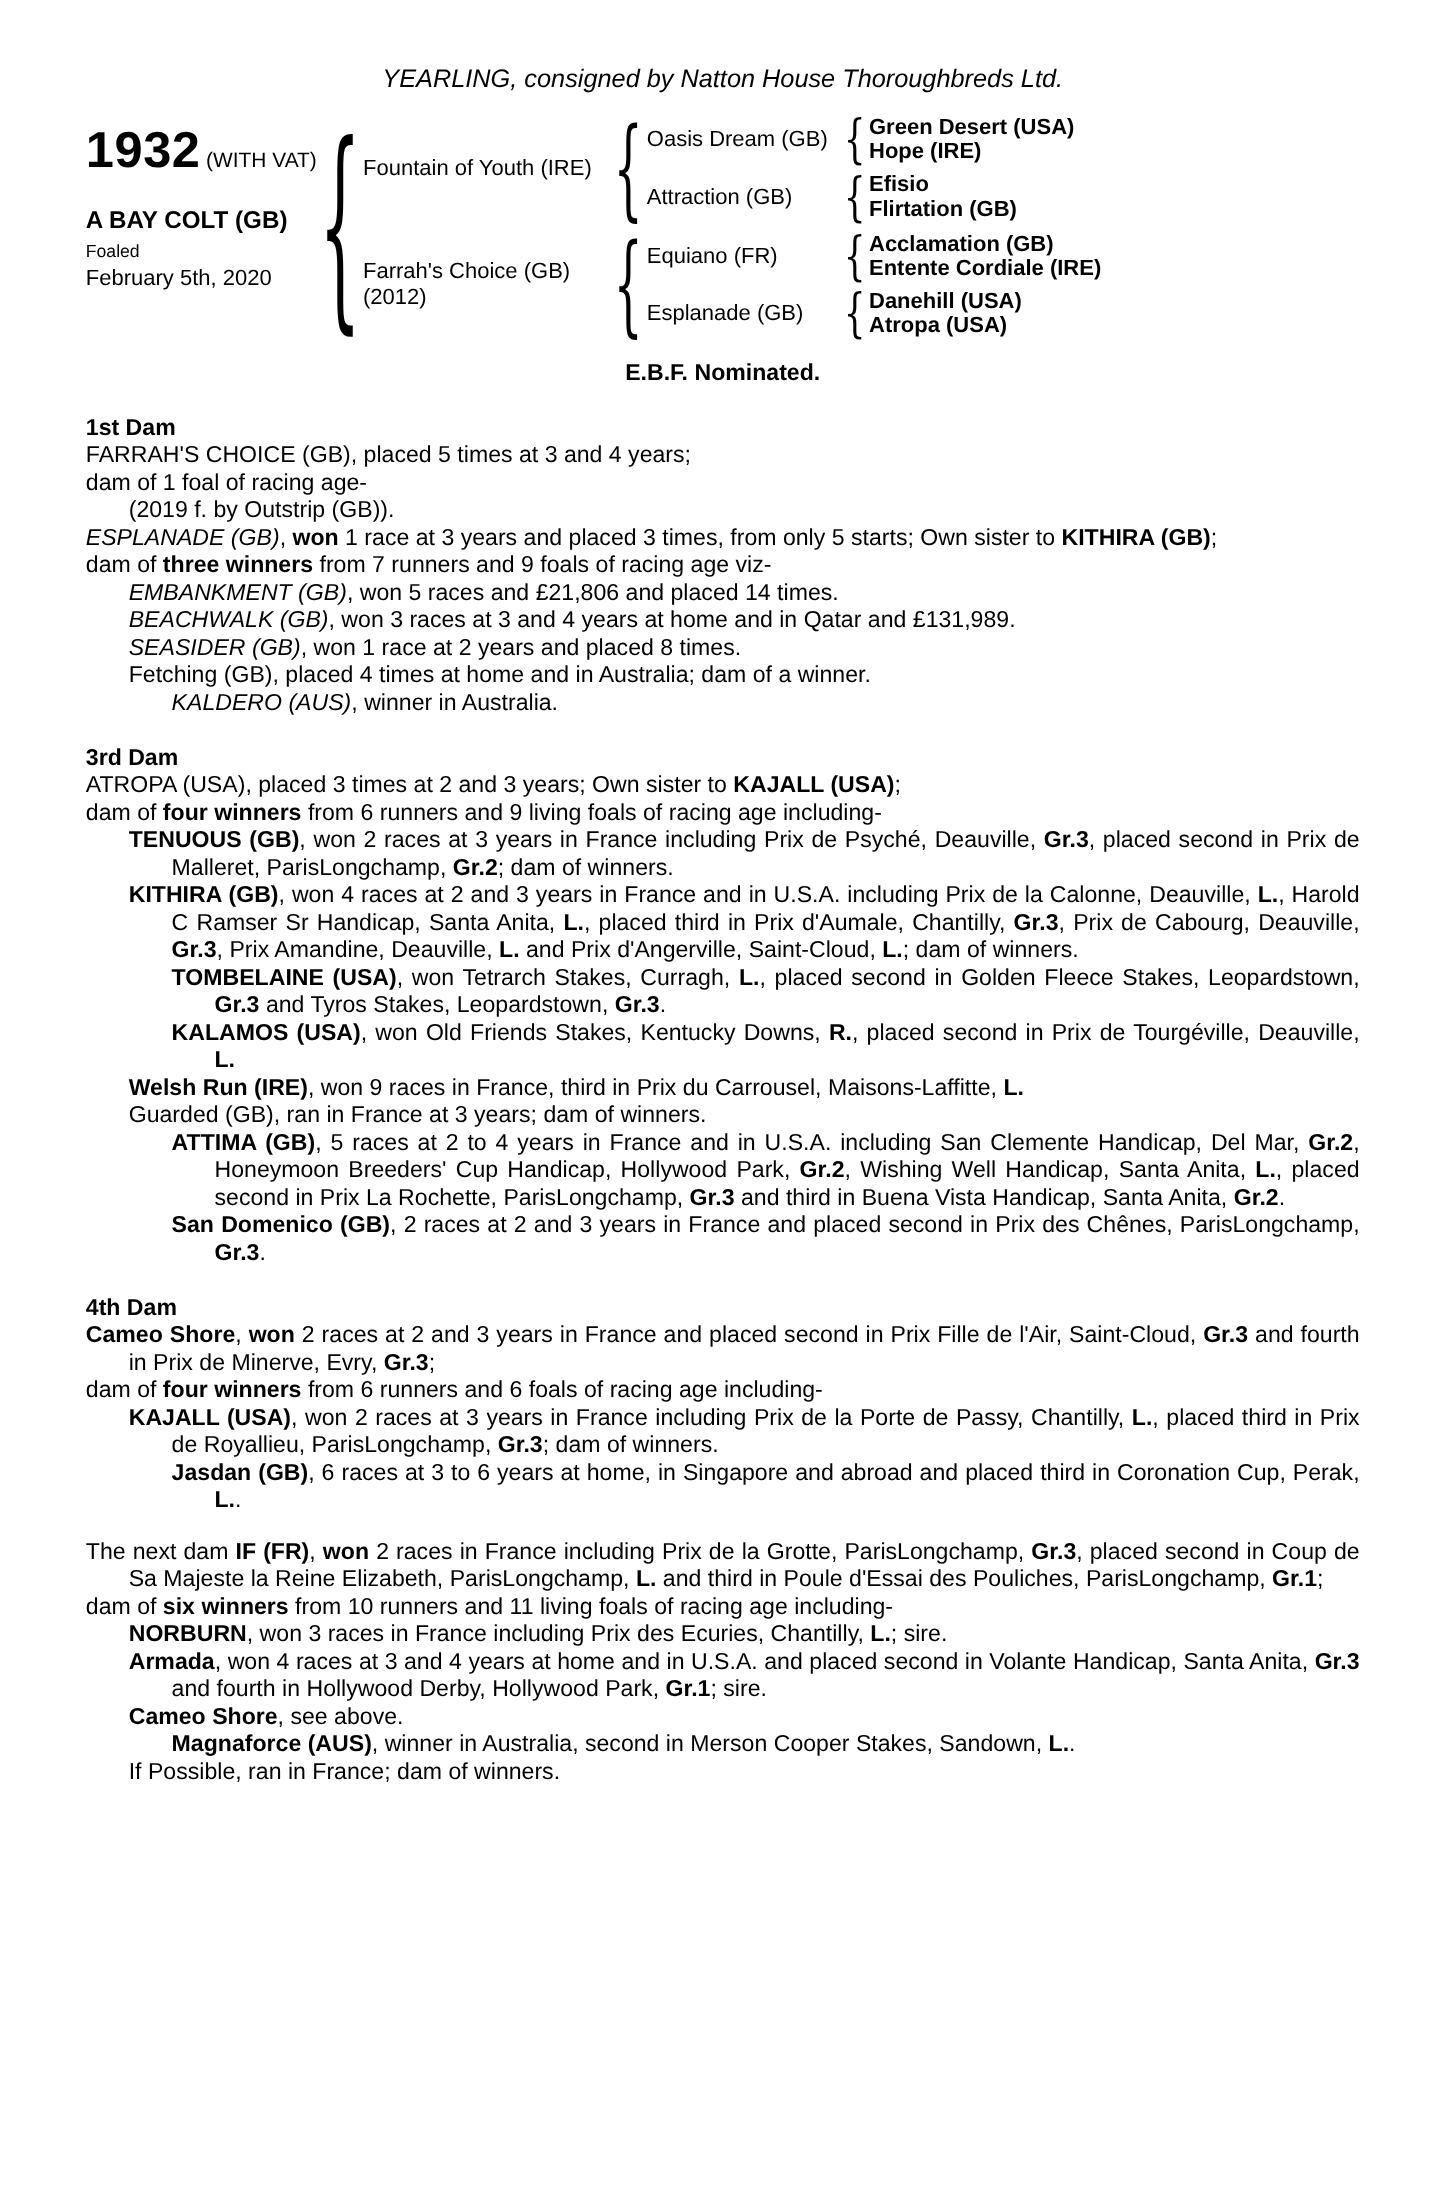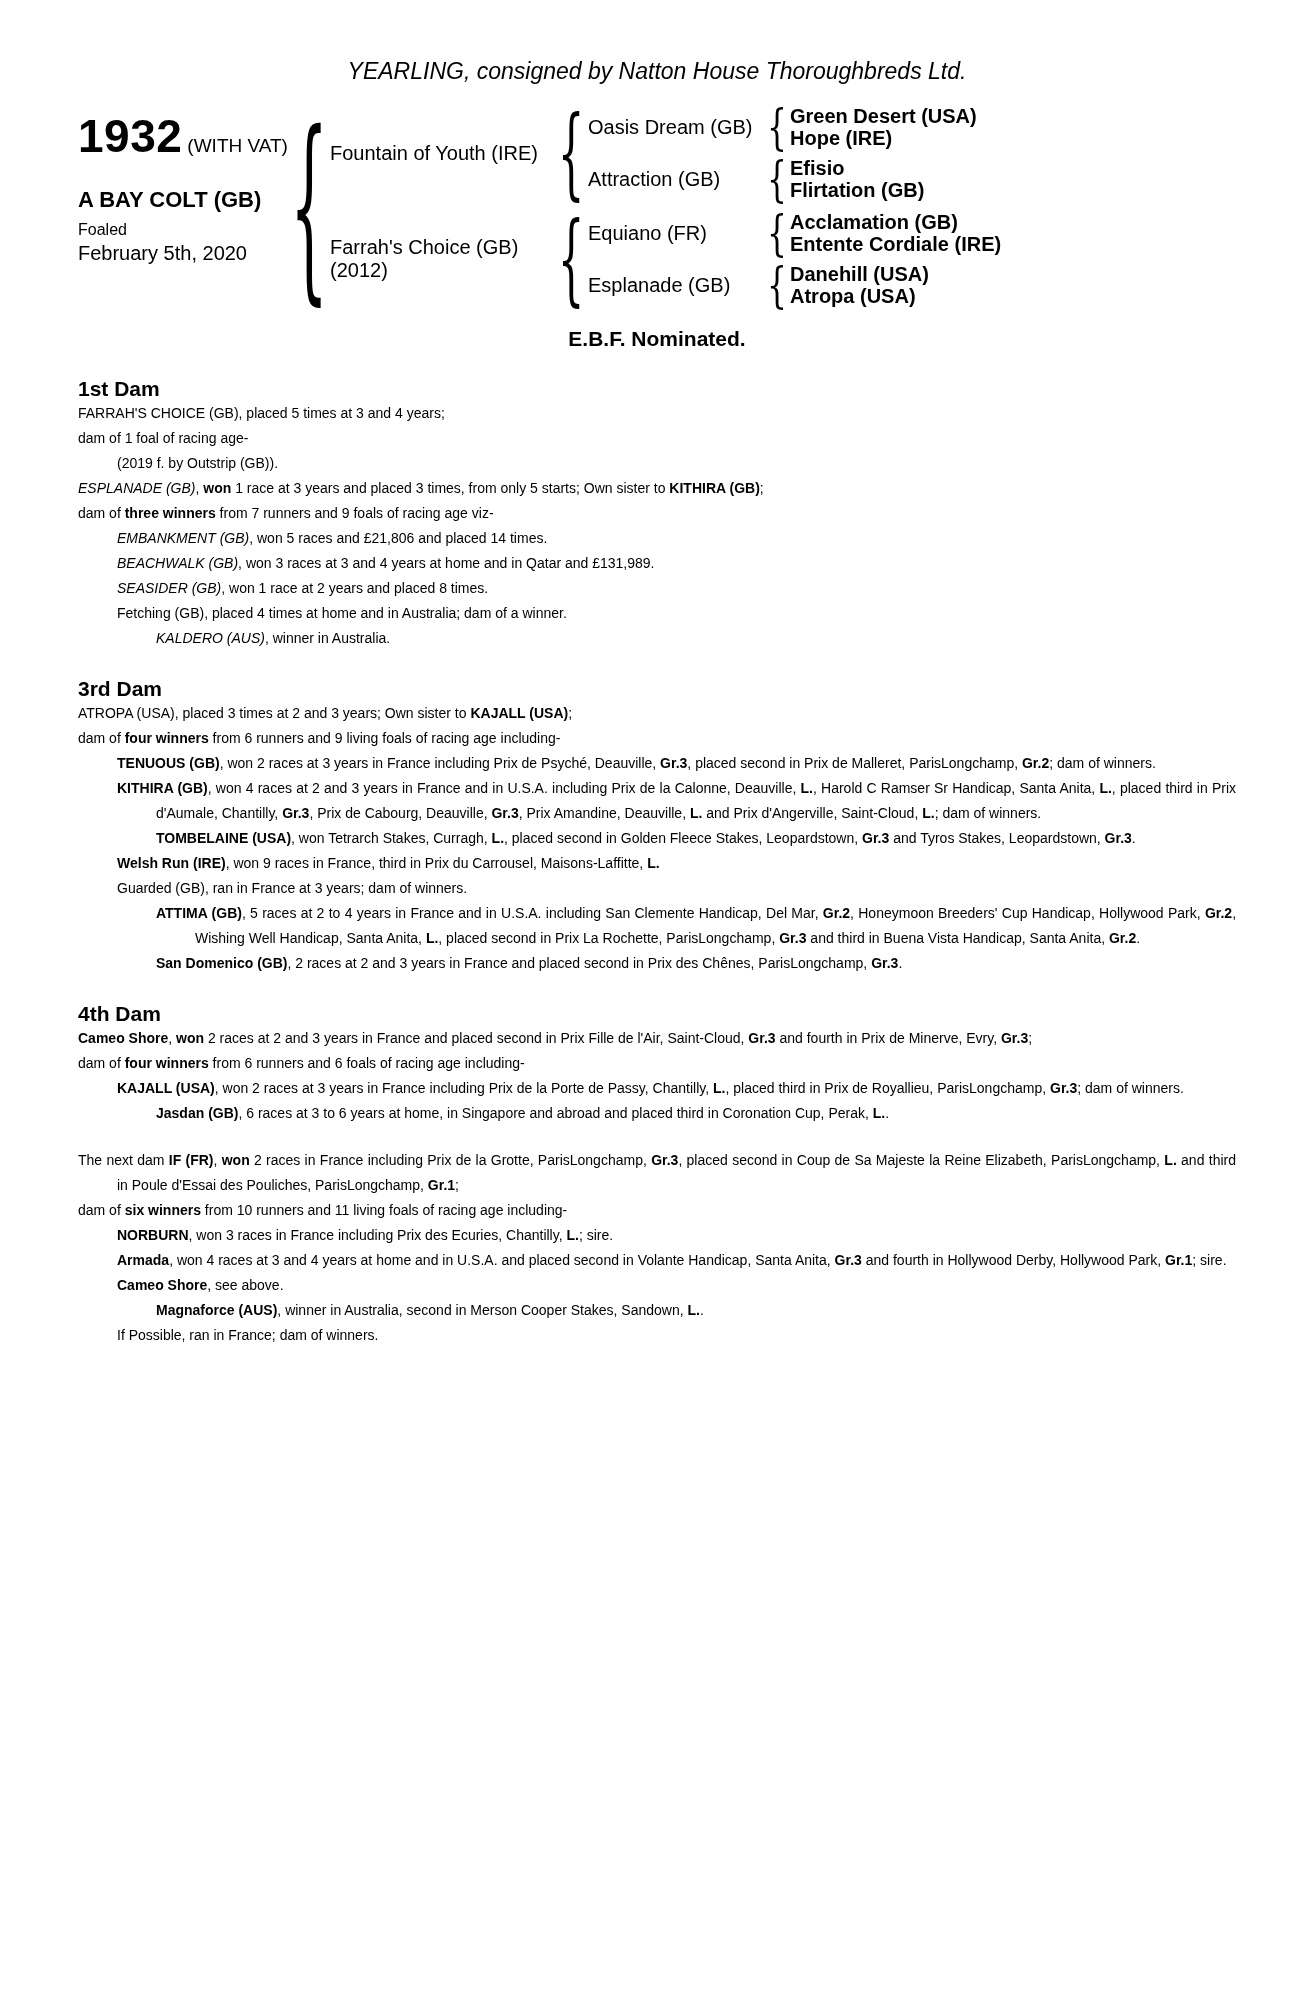--- a/index.html
+++ b/index.html
@@ -44,21 +44,21 @@
   .brace-m .glyph { font-size: 100px; transform: translate(-50%,-50%) scaleX(0.42); }
   .brace-l { width: 26px; margin-right: 8px; }
   .brace-l .glyph { font-size: 200px; transform: translate(-50%,-50%) scaleX(0.30); }
 
   .ebf-line { text-align: center; font-weight: bold; font-size: 21px; margin-top: 20px; }
 
   
   .body-text { margin-top: 6px; }
   .section-heading { font-weight: bold; font-size: 21px; margin-top: 26px; }
   .section-spacer { height: 22px; }
-  .para { font-size: 14px; line-height: 25px; text-align: justify; }
+  .para { font-size: 21px; line-height: 25px; text-align: justify; }
   .indent-0 { padding-left: 39px;  text-indent: -39px; }
   .indent-1 { padding-left: 78px;  text-indent: -39px; }
   .indent-2 { padding-left: 117px; text-indent: -39px; }
   .b { font-weight: bold; }
   .i { font-style: italic; }
 </style>
 </head>
 <body>
 
 <div class="page">
@@ -163,20 +163,21 @@
       <p class="para indent-1"><span class="i">BEACHWALK (GB)</span><span>, won 3 races at 3 and 4 years at home and in Qatar and £131,989.</span></p>
       <p class="para indent-1"><span class="i">SEASIDER (GB)</span><span>, won 1 race at 2 years and placed 8 times.</span></p>
       <p class="para indent-1"><span>Fetching (GB), placed 4 times at home and in Australia; dam of a winner.</span></p>
       <p class="para indent-2"><span class="i">KALDERO (AUS)</span><span>, winner in Australia.</span></p>
       <div class="section-heading">3rd Dam</div>
       <p class="para indent-0"><span>ATROPA (USA), placed 3 times at 2 and 3 years; Own sister to </span><span class="b">KAJALL (USA)</span><span>;</span></p>
       <p class="para indent-0"><span>dam of </span><span class="b">four winners</span><span> from 6 runners and 9 living foals of racing age including-</span></p>
       <p class="para indent-1"><span class="b">TENUOUS (GB)</span><span>, won 2 races at 3 years in France including Prix de Psyché, Deauville, </span><span class="b">Gr.3</span><span>, placed second in Prix de Malleret, ParisLongchamp, </span><span class="b">Gr.2</span><span>; dam of winners.</span></p>
       <p class="para indent-1"><span class="b">KITHIRA (GB)</span><span>, won 4 races at 2 and 3 years in France and in U.S.A. including Prix de la Calonne, Deauville, </span><span class="b">L.</span><span>, Harold C Ramser Sr Handicap, Santa Anita, </span><span class="b">L.</span><span>, placed third in Prix d'Aumale, Chantilly, </span><span class="b">Gr.3</span><span>, Prix de Cabourg, Deauville, </span><span class="b">Gr.3</span><span>, Prix Amandine, Deauville, </span><span class="b">L.</span><span> and Prix d'Angerville, Saint-Cloud, </span><span class="b">L.</span><span>; dam of winners.</span></p>
       <p class="para indent-2"><span class="b">TOMBELAINE (USA)</span><span>, won Tetrarch Stakes, Curragh, </span><span class="b">L.</span><span>, placed second in Golden Fleece Stakes, Leopardstown, </span><span class="b">Gr.3</span><span> and Tyros Stakes, Leopardstown, </span><span class="b">Gr.3</span><span>.</span></p>
+      <p class="para indent-2"><span class="b">KALAMOS (USA)</span><span>, won Old Friends Stakes, Kentucky Downs, </span><span class="b">R.</span><span>, placed second in Prix de Tourgéville, Deauville, </span><span class="b">L.</span></p>
       <p class="para indent-1"><span class="b">Welsh Run (IRE)</span><span>, won 9 races in France, third in Prix du Carrousel, Maisons-Laffitte, </span><span class="b">L.</span></p>
       <p class="para indent-1"><span>Guarded (GB), ran in France at 3 years; dam of winners.</span></p>
       <p class="para indent-2"><span class="b">ATTIMA (GB)</span><span>, 5 races at 2 to 4 years in France and in U.S.A. including San Clemente Handicap, Del Mar, </span><span class="b">Gr.2</span><span>, Honeymoon Breeders' Cup Handicap, Hollywood Park, </span><span class="b">Gr.2</span><span>, Wishing Well Handicap, Santa Anita, </span><span class="b">L.</span><span>, placed second in Prix La Rochette, ParisLongchamp, </span><span class="b">Gr.3</span><span> and third in Buena Vista Handicap, Santa Anita, </span><span class="b">Gr.2</span><span>.</span></p>
       <p class="para indent-2"><span class="b">San Domenico (GB)</span><span>, 2 races at 2 and 3 years in France and placed second in Prix des Chênes, ParisLongchamp, </span><span class="b">Gr.3</span><span>.</span></p>
       <div class="section-heading">4th Dam</div>
       <p class="para indent-0"><span class="b">Cameo Shore</span><span>, </span><span class="b">won</span><span> 2 races at 2 and 3 years in France and placed second in Prix Fille de l'Air, Saint-Cloud, </span><span class="b">Gr.3</span><span> and fourth in Prix de Minerve, Evry, </span><span class="b">Gr.3</span><span>;</span></p>
       <p class="para indent-0"><span>dam of </span><span class="b">four winners</span><span> from 6 runners and 6 foals of racing age including-</span></p>
       <p class="para indent-1"><span class="b">KAJALL (USA)</span><span>, won 2 races at 3 years in France including Prix de la Porte de Passy, Chantilly, </span><span class="b">L.</span><span>, placed third in Prix de Royallieu, ParisLongchamp, </span><span class="b">Gr.3</span><span>; dam of winners.</span></p>
       <p class="para indent-2"><span class="b">Jasdan (GB)</span><span>, 6 races at 3 to 6 years at home, in Singapore and abroad and placed third in Coronation Cup, Perak, </span><span class="b">L.</span><span>.</span></p>
       <div class="section-spacer"></div>

